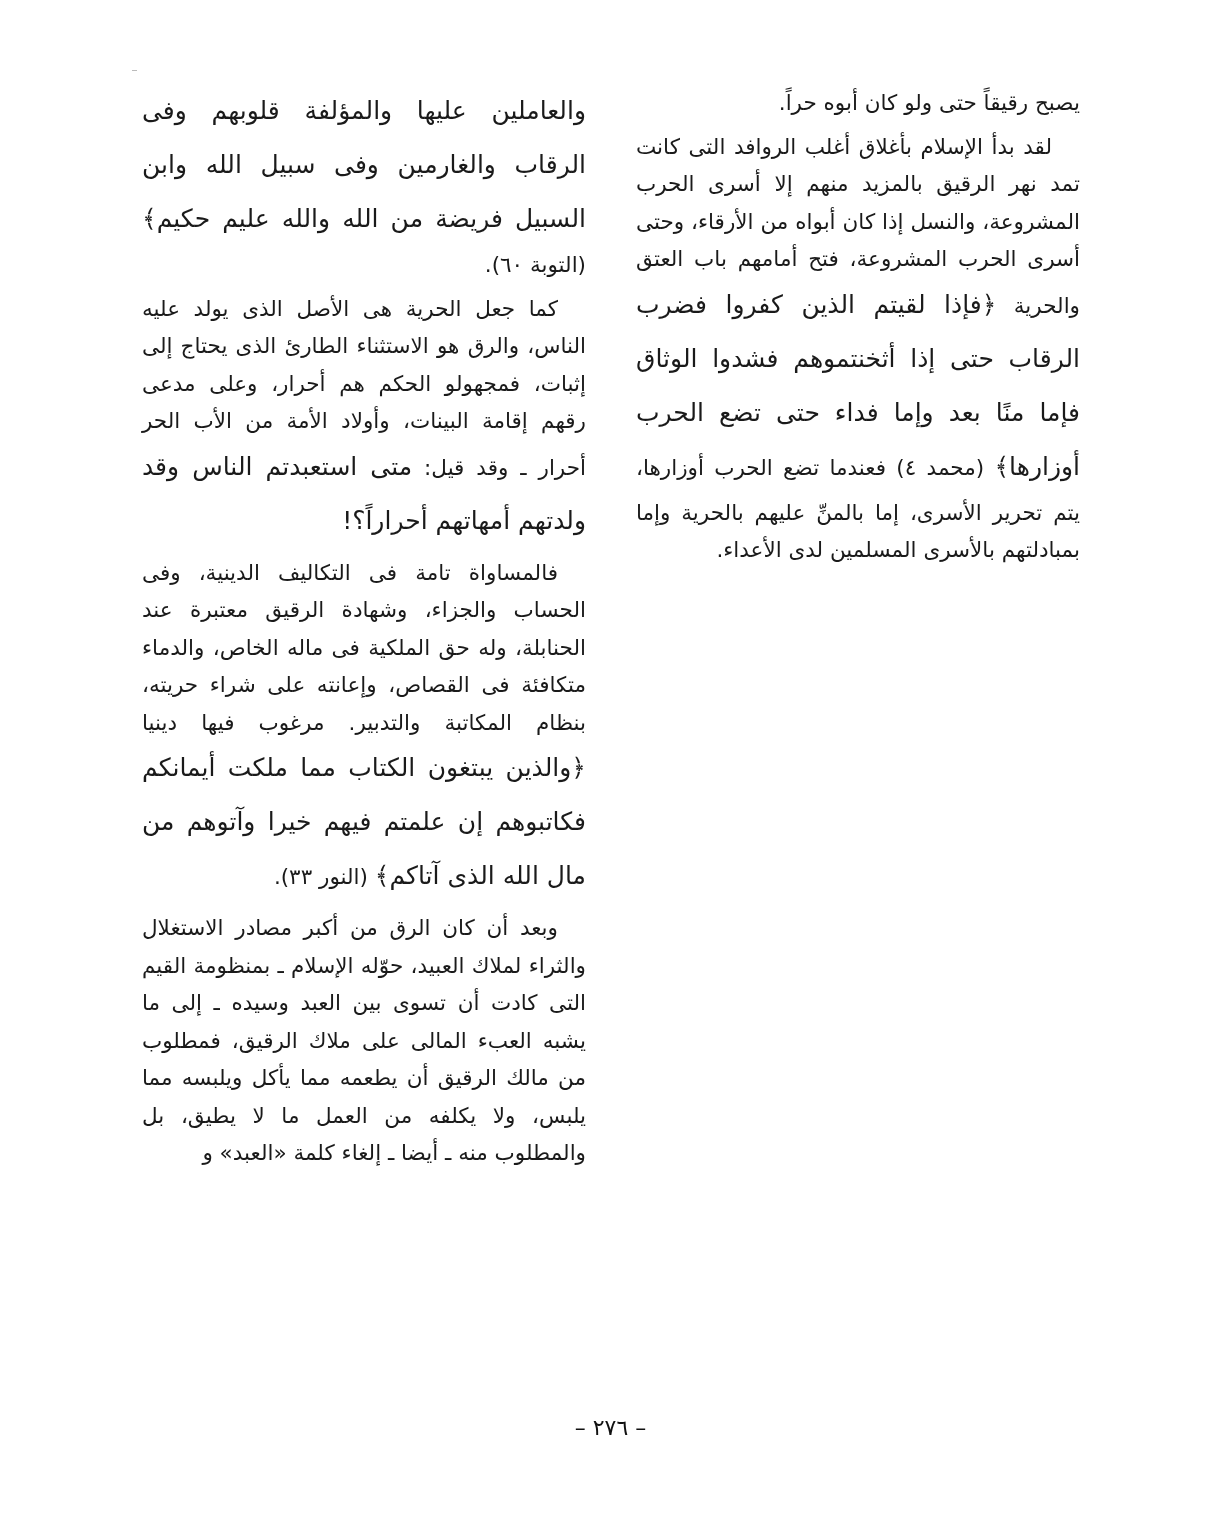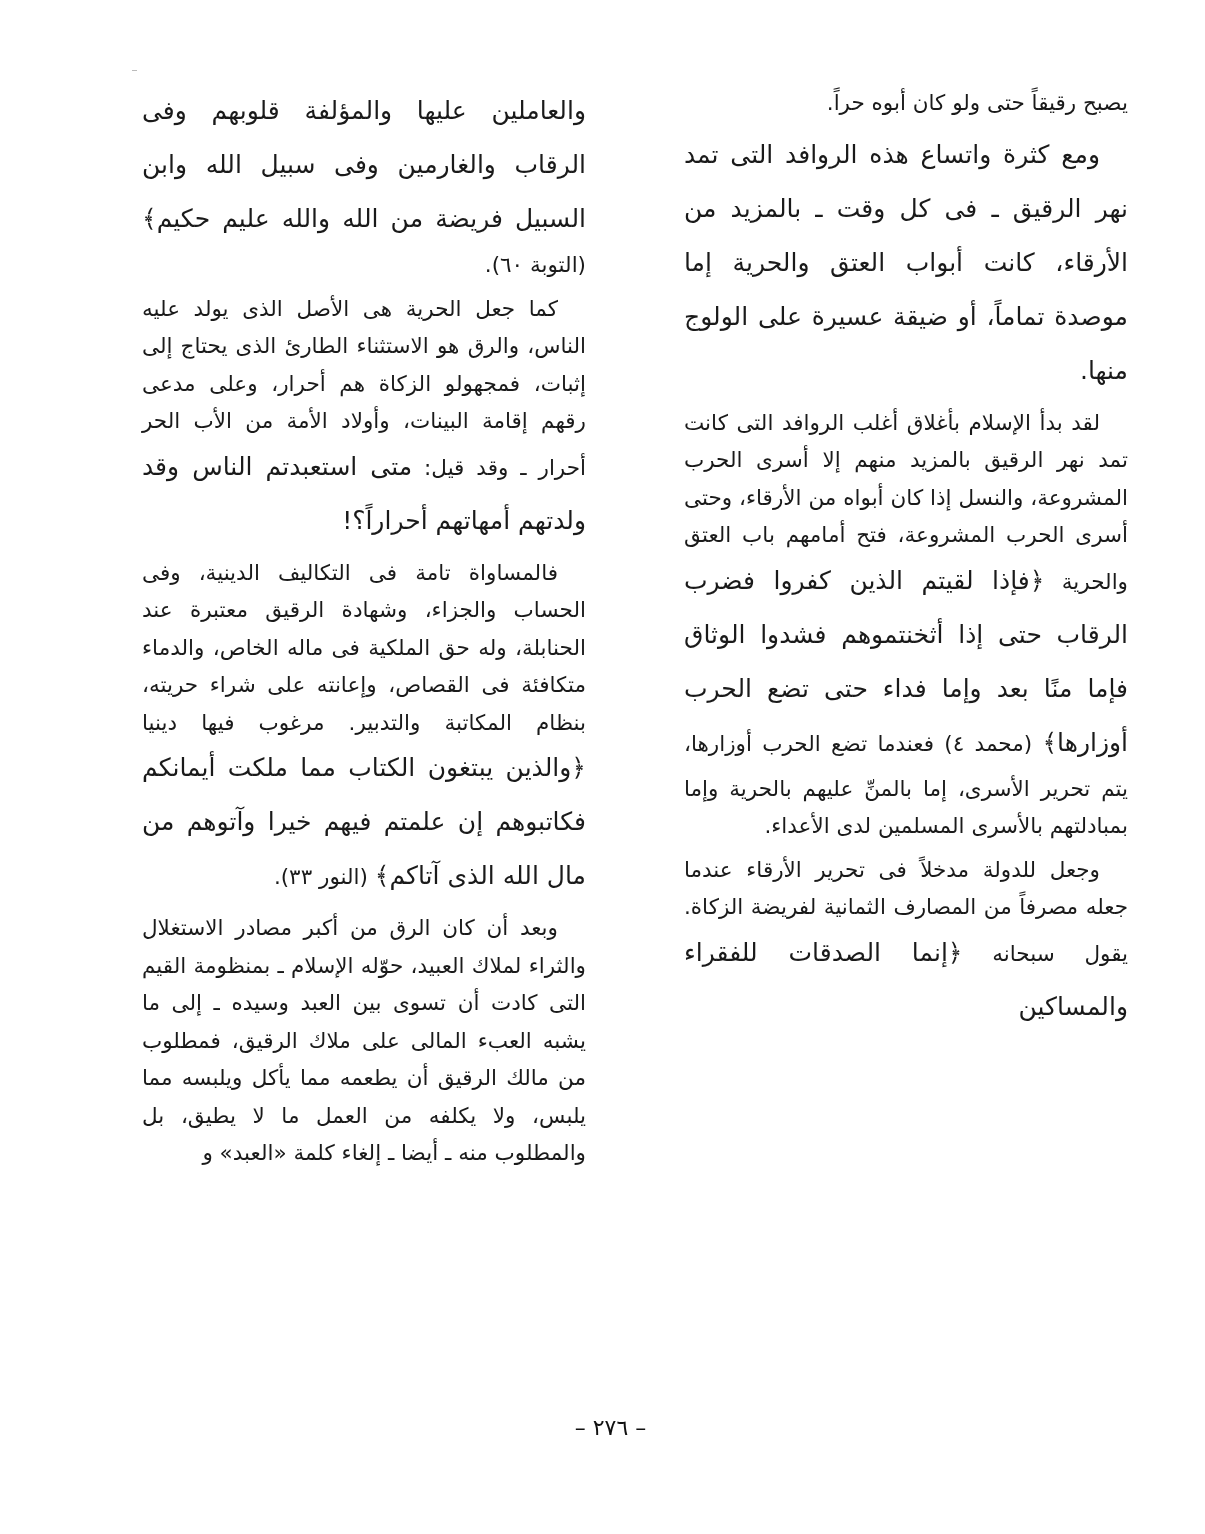--- a/index.html
+++ b/index.html
@@ -17,21 +17,21 @@
       width: 1205px; height: 1534px;
     }
     .column {
       position: absolute;
       top: 84px;
       width: 444px;
       direction: rtl;
       text-align: justify;
       text-align-last: right;
     }
-    .col-right { left: 636px; margin-left: 48px; }
+    .col-right { left: 636px; }
     .col-left  { left: 142px; }
     .para {
       margin: 0 0 6px 0;
       font-size: 21.5px;
       line-height: 37.5px;
       text-indent: 0;
     }
     .para.indent { text-indent: 28px; }
     .para .plain { font-weight: normal; }
     .para .bold  { font-weight: normal; font-size: 25px; line-height: 54px; }
@@ -51,25 +51,23 @@
     }
   </style>
 </head>
 <body>
 
 <div class="page">
   <div class="mark" style="left:132px; top:70px;"></div>
 
   <div class="column col-right" id="col-right">
       <p class="para"><span class="plain">يصبح رقيقاً حتى ولو كان أبوه حراً.</span></p>
-      <p class="para indent"><span class="bold">ومع كثرة واتساع هذه الروافد التى تمد نهر الرقيق ـ فى كل وقت ـ بالمزيد من الأرقاء، كانت أبواب العتق والحرية إما موصدة تماماً، أو ضيقة عسيرة على الولوج منها.</span></p>
       <p class="para indent"><span class="plain">لقد بدأ الإسلام بأغلاق أغلب الروافد التى كانت تمد نهر الرقيق بالمزيد منهم إلا أسرى الحرب المشروعة، والنسل إذا كان أبواه من الأرقاء، وحتى أسرى الحرب المشروعة، فتح أمامهم باب العتق والحرية </span><span class="bold">﴿فإذا لقيتم الذين كفروا فضرب الرقاب حتى إذا أثخنتموهم فشدوا الوثاق فإما منًا بعد وإما فداء حتى تضع الحرب أوزارها﴾</span><span class="plain"> (محمد ٤) فعندما تضع الحرب أوزارها، يتم تحرير الأسرى، إما بالمنِّ عليهم بالحرية وإما بمبادلتهم بالأسرى المسلمين لدى الأعداء.</span></p>
-      <p class="para indent"><span class="plain">وجعل للدولة مدخلاً فى تحرير الأرقاء عندما جعله مصرفاً من المصارف الثمانية لفريضة الزكاة. يقول سبحانه </span><span class="bold">﴿إنما الصدقات للفقراء والمساكين</span></p>
     </div>
   <div class="column col-left" id="col-left">
       <p class="para"><span class="bold">والعاملين عليها والمؤلفة قلوبهم وفى الرقاب والغارمين وفى سبيل الله وابن السبيل فريضة من الله والله عليم حكيم﴾</span><span class="plain"> (التوبة ٦٠).</span></p>
-      <p class="para indent"><span class="plain">كما جعل الحرية هى الأصل الذى يولد عليه الناس، والرق هو الاستثناء الطارئ الذى يحتاج إلى إثبات، فمجهولو الزكاة هم أحرار، وعلى مدعى رقهم إقامة البينات، وأولاد الأمة من الأب الحر أحرار ـ وقد قيل: </span><span class="bold">متى استعبدتم الناس وقد ولدتهم أمهاتهم أحراراً؟!</span></p>
+      <p class="para indent"><span class="plain">كما جعل الحرية هى الأصل الذى يولد عليه الناس، والرق هو الاستثناء الطارئ الذى يحتاج إلى إثبات، فمجهولو الحكم هم أحرار، وعلى مدعى رقهم إقامة البينات، وأولاد الأمة من الأب الحر أحرار ـ وقد قيل: </span><span class="bold">متى استعبدتم الناس وقد ولدتهم أمهاتهم أحراراً؟!</span></p>
       <p class="para indent"><span class="plain">فالمساواة تامة فى التكاليف الدينية، وفى الحساب والجزاء، وشهادة الرقيق معتبرة عند الحنابلة، وله حق الملكية فى ماله الخاص، والدماء متكافئة فى القصاص، وإعانته على شراء حريته، بنظام المكاتبة والتدبير. مرغوب فيها دينيا </span><span class="bold">﴿والذين يبتغون الكتاب مما ملكت أيمانكم فكاتبوهم إن علمتم فيهم خيرا وآتوهم من مال الله الذى آتاكم﴾</span><span class="plain"> (النور ٣٣).</span></p>
       <p class="para indent"><span class="plain">وبعد أن كان الرق من أكبر مصادر الاستغلال والثراء لملاك العبيد، حوّله الإسلام ـ بمنظومة القيم التى كادت أن تسوى بين العبد وسيده ـ إلى ما يشبه العبء المالى على ملاك الرقيق، فمطلوب من مالك الرقيق أن يطعمه مما يأكل ويلبسه مما يلبس، ولا يكلفه من العمل ما لا يطيق، بل والمطلوب منه ـ أيضا ـ إلغاء كلمة «العبد» و</span></p>
     </div>
 
   <div class="page-number">– ٢٧٦ –</div>
 </div>
 
 </body></html>

